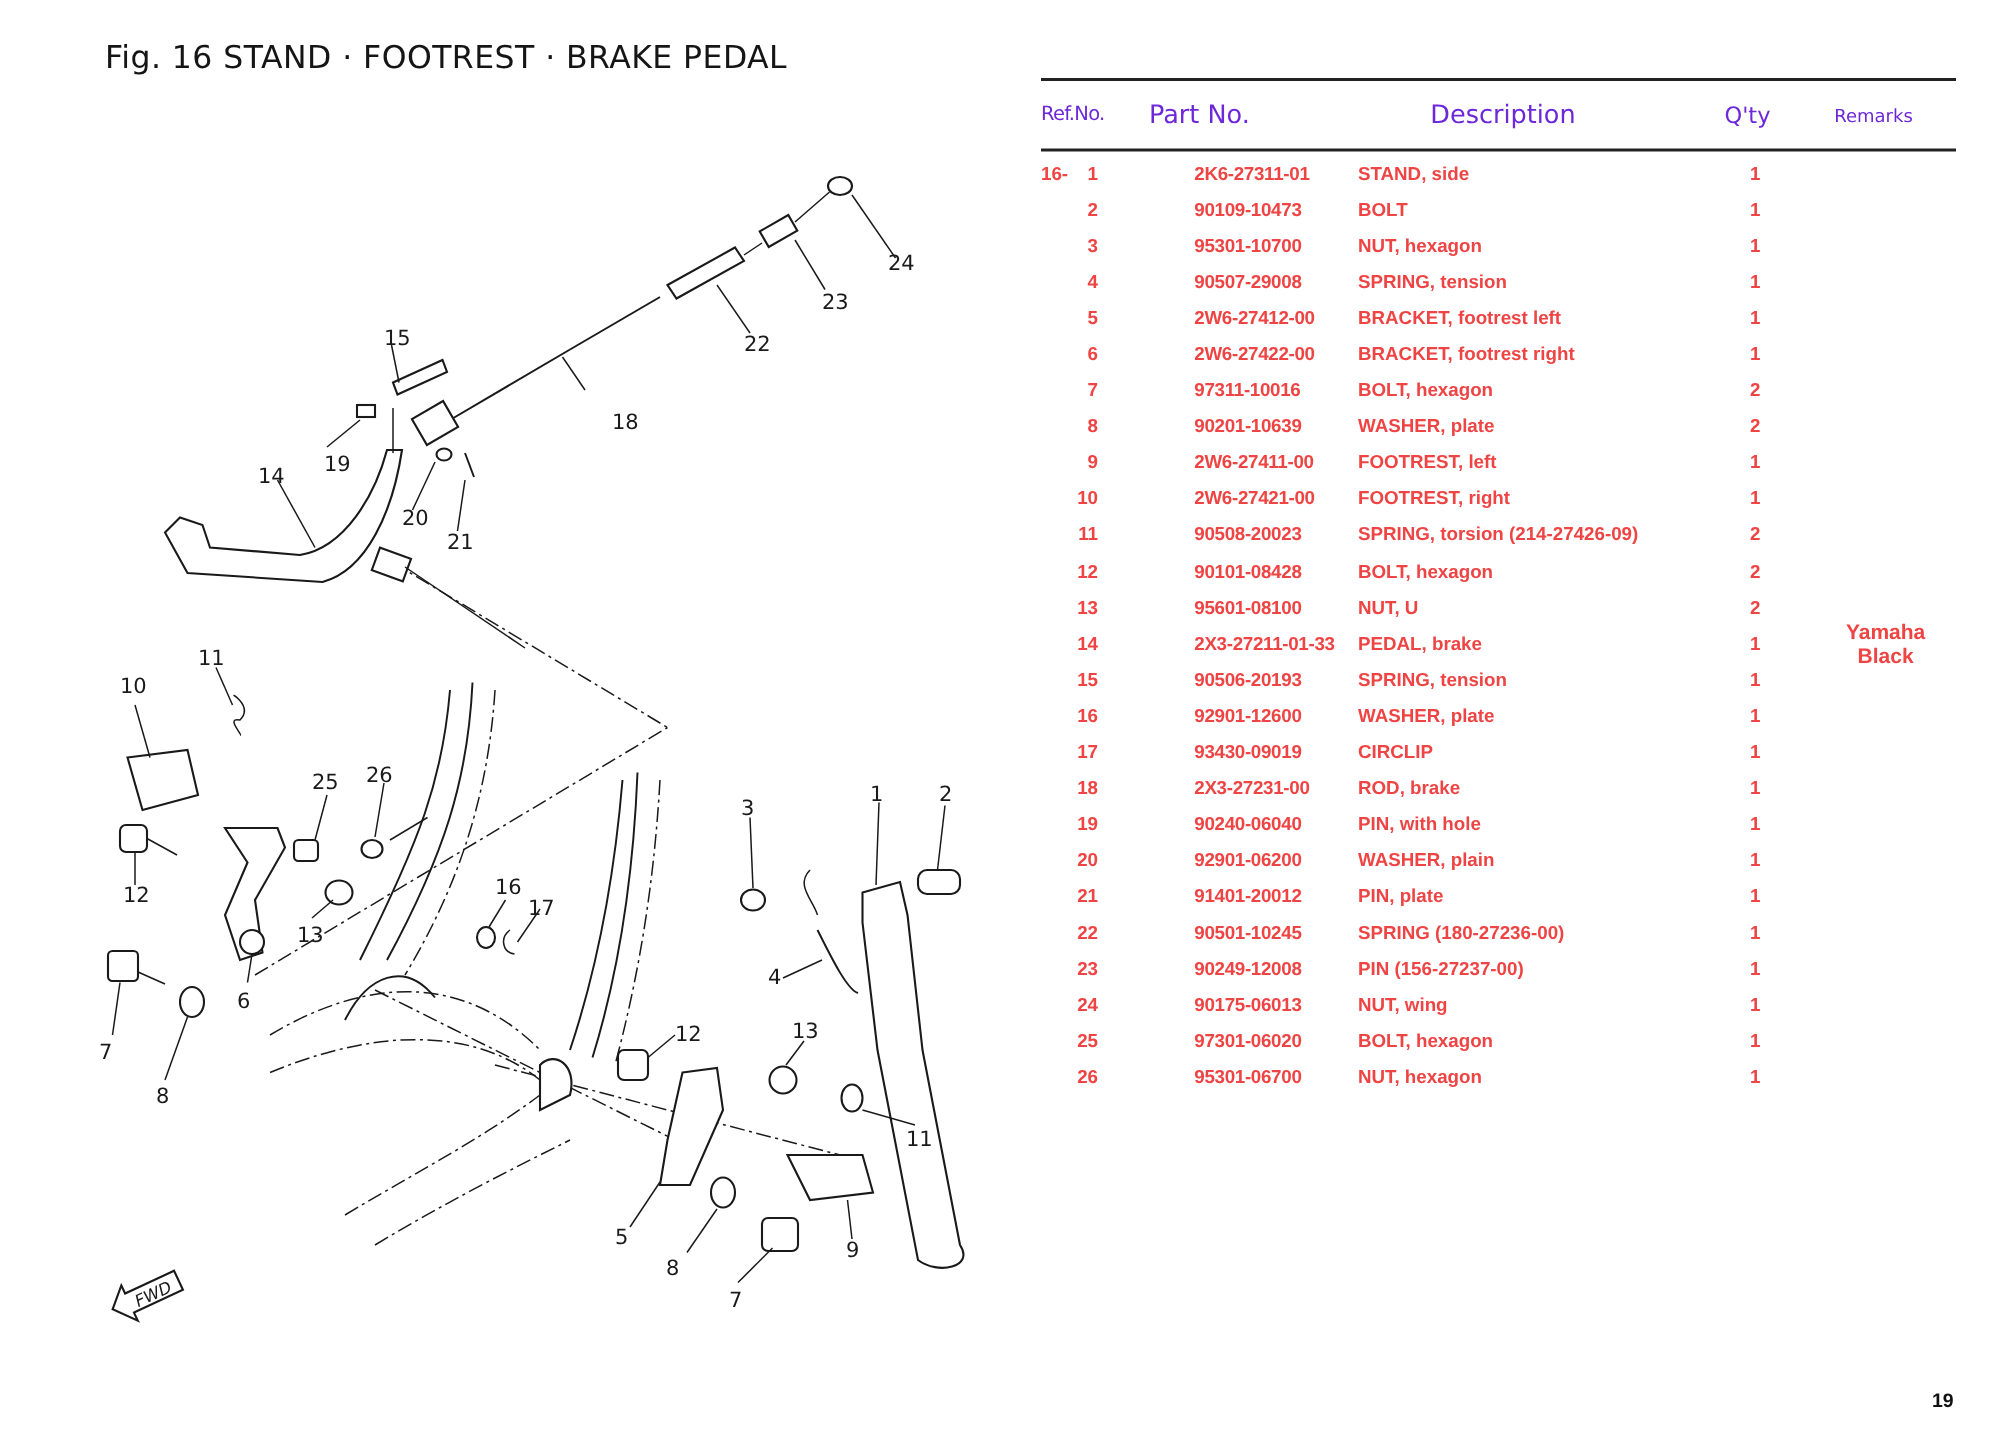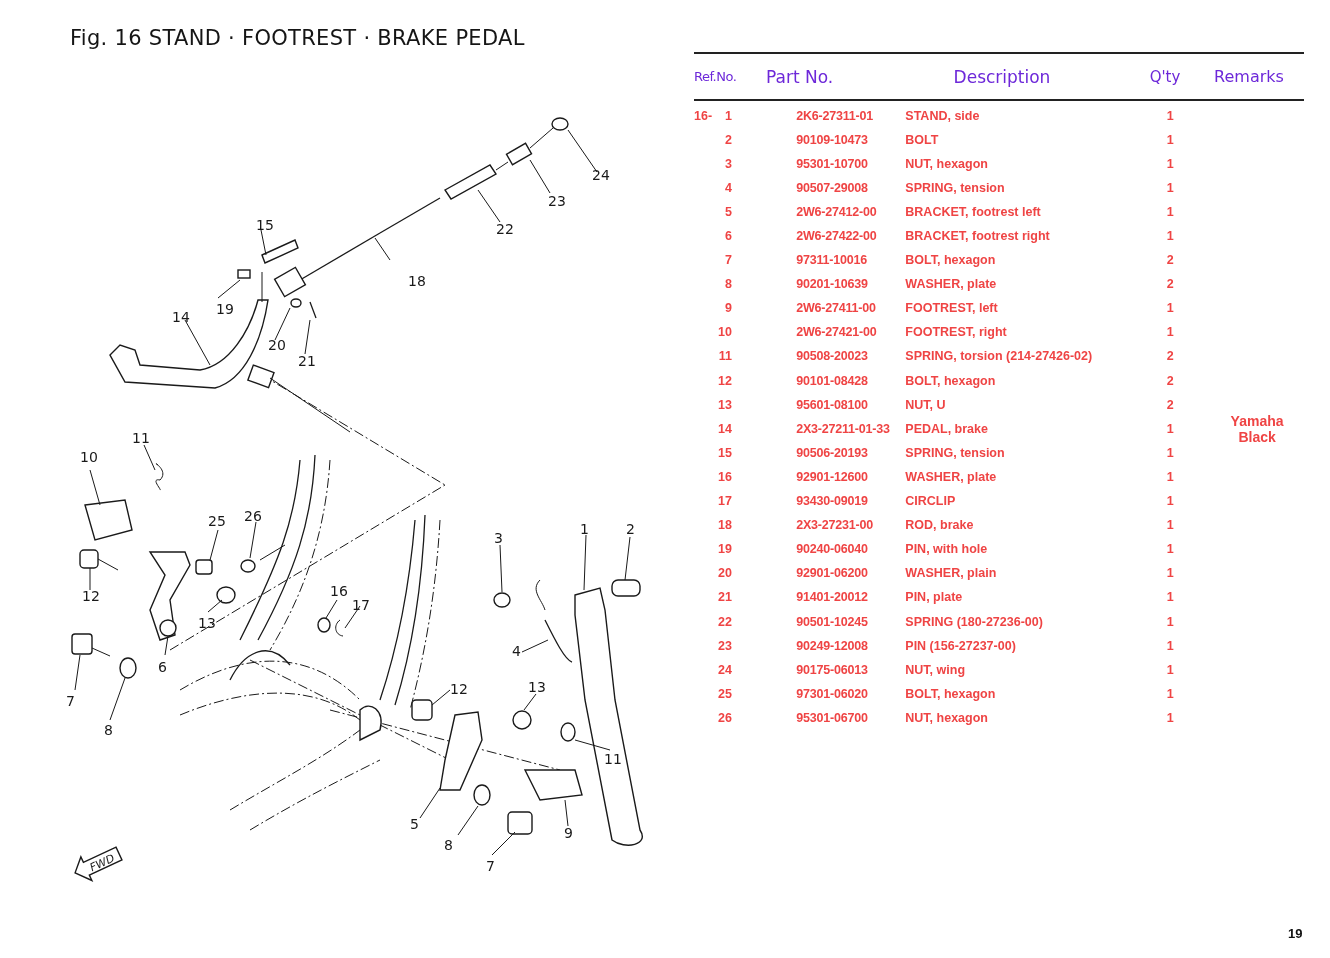--- a/index.html
+++ b/index.html
@@ -18,21 +18,21 @@
   .hdr span { display: block; }
   .c-ref { width: 62px; }
   .c-part { width: 120px; }
   .c-desc { width: 252px; }
   .c-qty { width: 66px; }
   .c-rem { width: 110px; }
   .hdr .c-ref { font-size: 13px; letter-spacing: -0.5px; }
   .hdr .c-part { font-size: 17px; padding-left: 10px; box-sizing: border-box; }
   .hdr .c-desc { font-size: 17px; text-align: center; }
   .hdr .c-qty { font-size: 15px; text-align: center; padding-left: 8px; box-sizing: border-box; }
-  .hdr .c-rem { font-size: 16px; text-align: center; }
+  .hdr .c-rem { font-size: 12px; text-align: center; }
   .rows { padding-top: 3px; }
   .row { display: flex; align-items: center; height: 24.1px; font-size: 12.5px; font-weight: bold; color: #ef4444; }
   .row .c-ref { display: flex; }
   .row .pre { width: 24px; }
   .row .num { width: 14px; text-align: right; }
   .row .c-part { padding-left: 8px; box-sizing: border-box; letter-spacing: -0.2px; margin-left: 36px; }
   .row .c-desc { padding-left: 4px; box-sizing: border-box; }
   .row .c-qty { text-align: center; padding-left: 2px; box-sizing: border-box; }
   .row .c-rem { font-size: 14px; padding-left: 10px; box-sizing: border-box; text-align: center; }
   .page-num { position: absolute; left: 1288px; top: 926px; font-weight: bold; font-size: 13px; }
@@ -304,21 +304,21 @@
         <span class="c-desc">FOOTREST, right</span>
         <span class="c-qty">1</span>
         <span class="c-rem"></span>
       </div>
       <div class="row">
         <span class="c-ref">
           <span class="pre"></span>
           <span class="num">11</span>
         </span>
         <span class="c-part">90508-20023</span>
-        <span class="c-desc">SPRING, torsion (214-27426-02)</span>
+        <span class="c-desc">SPRING, torsion (214-27426-09)</span>
         <span class="c-qty">2</span>
         <span class="c-rem"></span>
       </div>
       <div class="row">
         <span class="c-ref">
           <span class="pre"></span>
           <span class="num">12</span>
         </span>
         <span class="c-part">90101-08428</span>
         <span class="c-desc">BOLT, hexagon</span>

